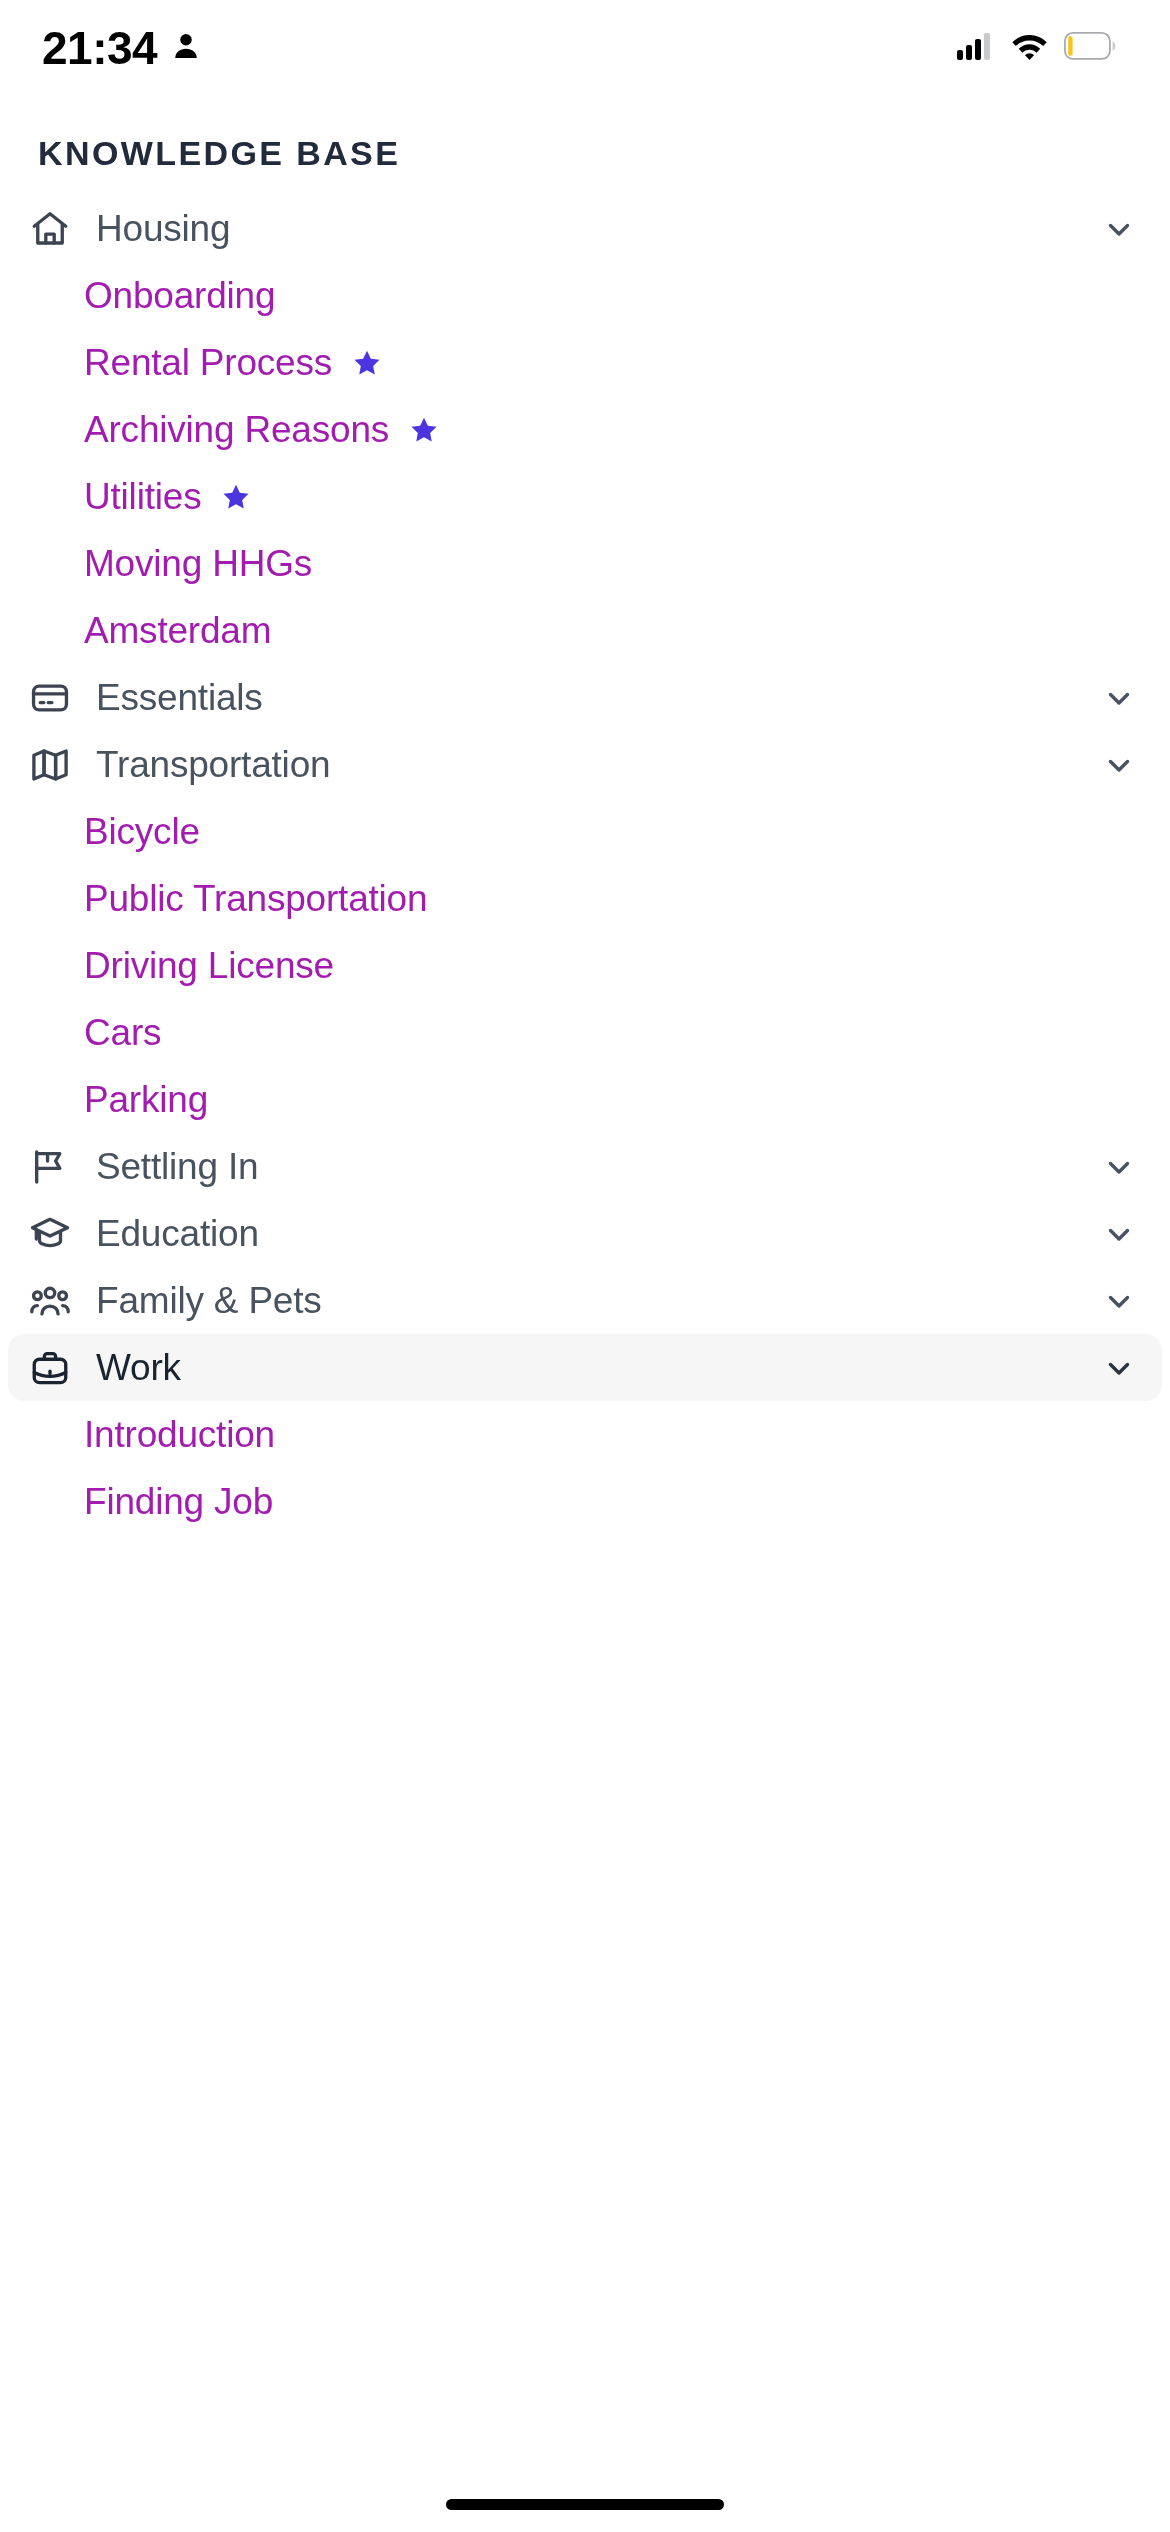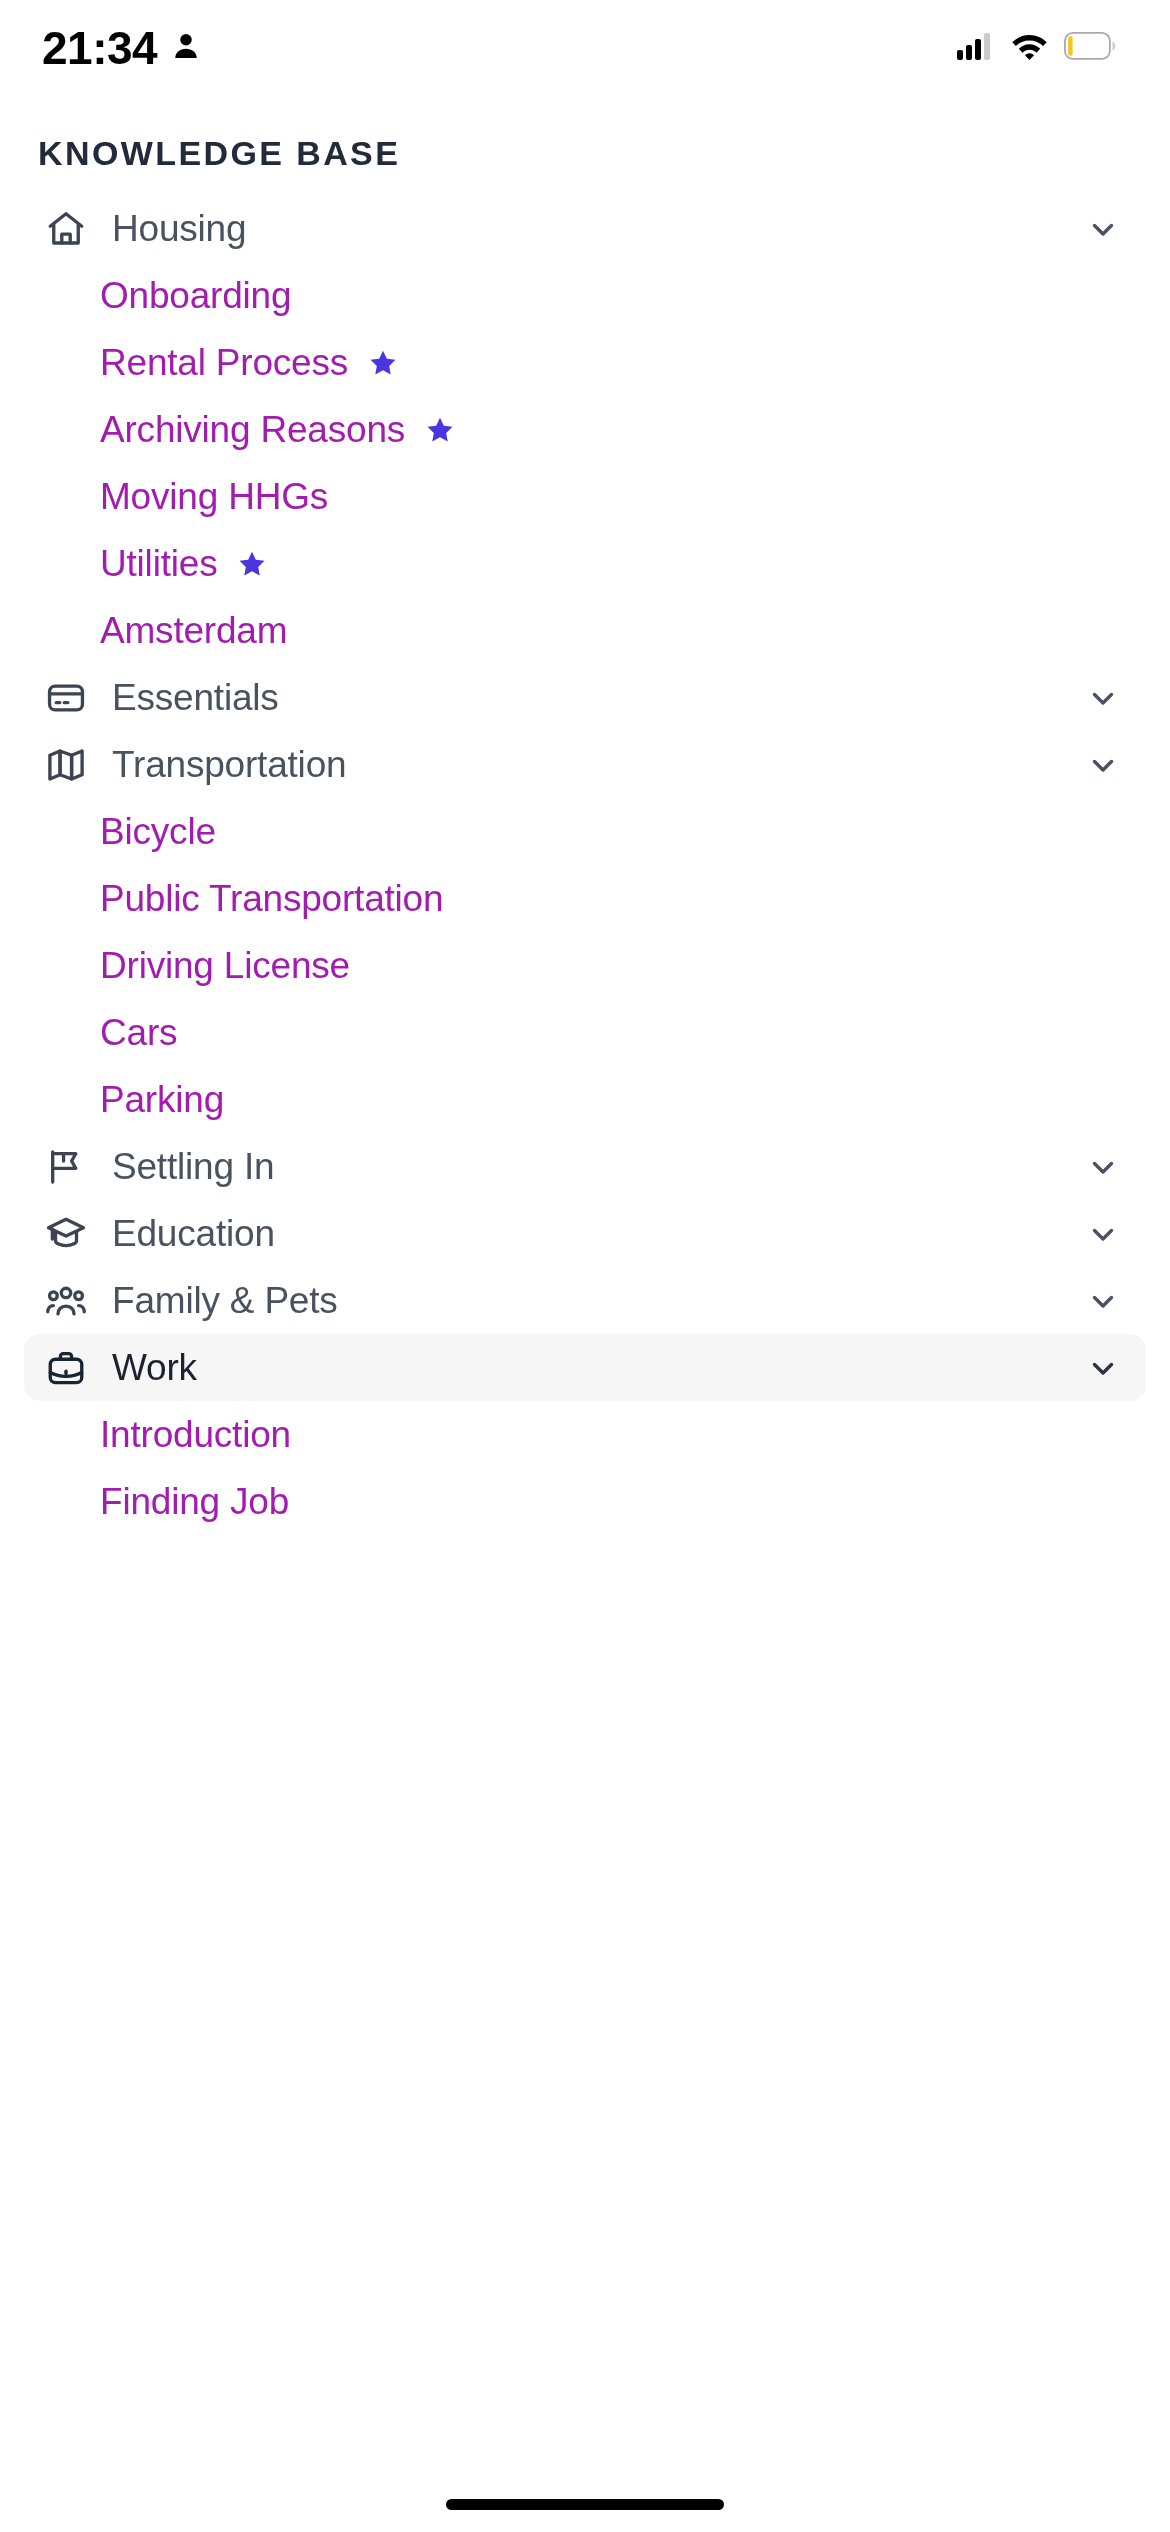--- a/index.html
+++ b/index.html
@@ -26,21 +26,21 @@
   .sb-right { display:flex; align-items:center; gap:16px; }
 
   
   .kb-header {
     padding:38px 0 22px 38px;
     font-size:34px; font-weight:700; letter-spacing:2.4px;
     color:#212B3B;
   }
 
   
-  .nav { padding:0 24px; }
+  .nav { padding:0 8px; }
   .row {
     display:flex; align-items:center;
     height:67px; border-radius:16px;
     padding-left:18px; padding-right:24px;
   }
   .row.parent { margin-bottom:0; }
   .row.highlight { background:#F6F6F7; }
   .row-icon {
     width:48px; height:48px; flex:0 0 48px;
     display:flex; align-items:center; justify-content:center;
@@ -149,29 +149,29 @@
     </div>
     <div class="subrow">
       <span class="sub-label">Archiving Reasons</span>
       <span class="star">
         <svg width="30" height="30" viewBox="0 0 24 24" fill="#4B35E0">
             <path d="M12 2.2l3.05 6.3 6.95.95-5.05 4.85 1.25 6.9L12 17.85 5.8 21.2l1.25-6.9L2 9.45l6.95-.95z"></path>
           </svg>
       </span>
     </div>
     <div class="subrow">
-      <span class="sub-label">Moving HHGs</span>
-    </div>
-    <div class="subrow">
       <span class="sub-label">Utilities</span>
       <span class="star">
         <svg width="30" height="30" viewBox="0 0 24 24" fill="#4B35E0">
             <path d="M12 2.2l3.05 6.3 6.95.95-5.05 4.85 1.25 6.9L12 17.85 5.8 21.2l1.25-6.9L2 9.45l6.95-.95z"></path>
           </svg>
       </span>
+    </div>
+    <div class="subrow">
+      <span class="sub-label">Moving HHGs</span>
     </div>
     <div class="subrow">
       <span class="sub-label">Amsterdam</span>
     </div>
 
     <div class="row parent">
       <span class="row-icon">
         <svg width="42" height="42" viewBox="0 0 24 24" fill="none" stroke="#3C4452" stroke-width="1.9" stroke-linecap="round" stroke-linejoin="round">
           <rect x="2.6" y="5.2" width="18.8" height="13.6" rx="3.2"></rect>
           <path d="M2.6 9.6h18.8"></path>

